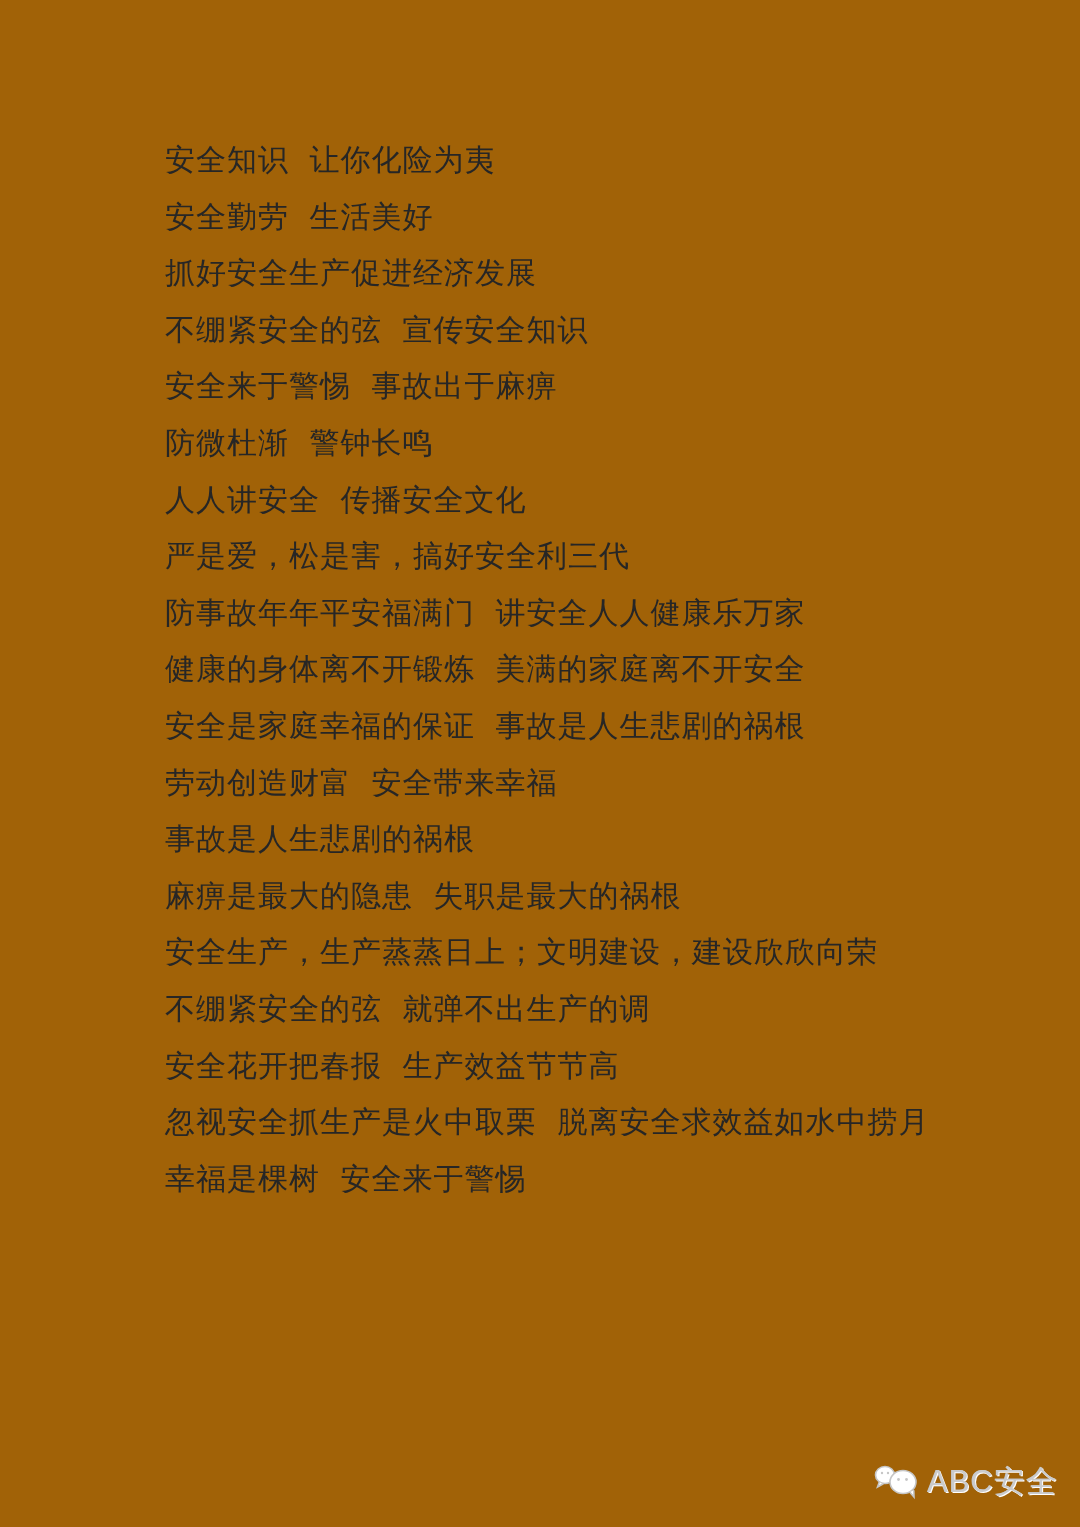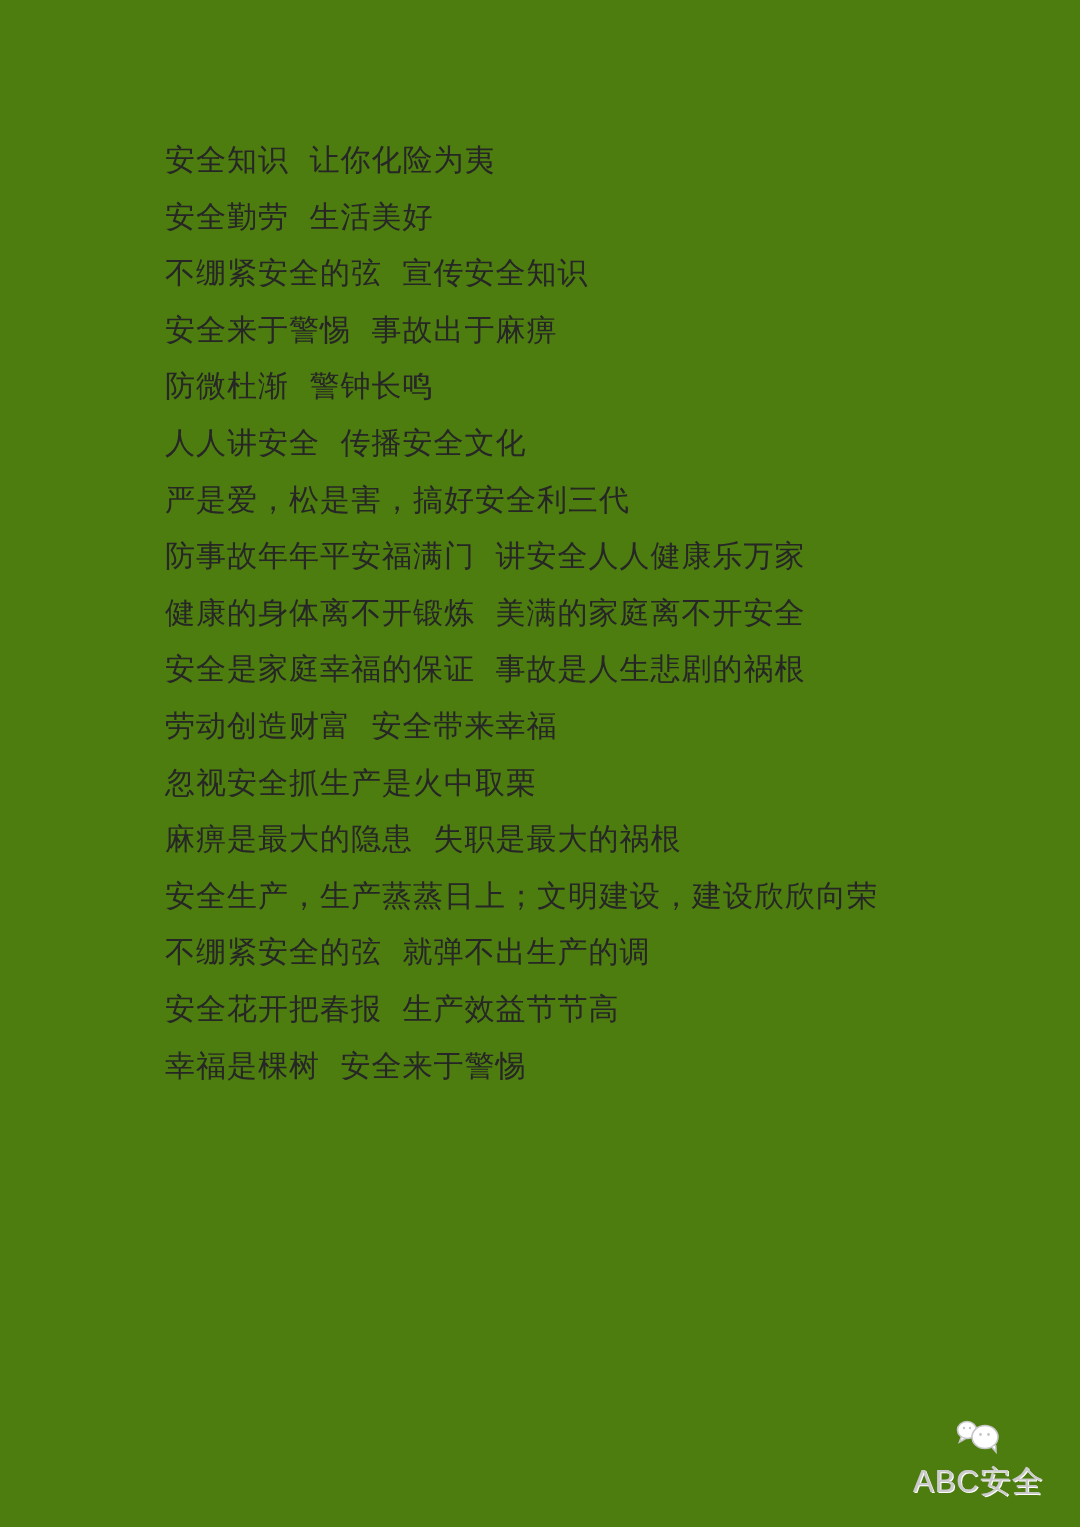--- a/index.html
+++ b/index.html
@@ -8,48 +8,47 @@
     width: 1080px;
     height: 1527px;
     position: relative;
     background: #ffffff;
     font-family: "Liberation Serif", "DejaVu Serif", serif;
     overflow: hidden;
   }
   .page {
     position: absolute;
     inset: 0;
-    background: #4d7c0f;
+    background: #a16207;
   }
   .slogan-list {
     position: absolute;
     left: 165px;
     top: 132px;
     right: 20px;
   }
   .slogan-list p {
     margin: 0;
     height: 56.6px;
     line-height: 56.6px;
     font-size: 30px;
     color: #262626;
     letter-spacing: 1px;
     word-spacing: 12px;
     white-space: nowrap;
     font-weight: 400;
   }
   .watermark {
     position: absolute;
-    right: 36px;
+    right: 22px;
     bottom: 26px;
     display: flex;
     align-items: center;
     gap: 7px;
     user-select: none;
-    flex-direction: column;
   }
   .watermark .wm-icon {
     display: inline-flex;
     width: 46px;
     height: 38px;
   }
   .watermark .wm-label {
     font-size: 31px;
     line-height: 38px;
     color: #cbcbcb;
@@ -59,34 +58,36 @@
   }
 </style>
 </head>
 <body>
 
 <div class="page">
 
   <div class="slogan-list">
     <p>安全知识 让你化险为夷</p>
     <p>安全勤劳 生活美好</p>
+    <p>抓好安全生产促进经济发展</p>
     <p>不绷紧安全的弦 宣传安全知识</p>
     <p>安全来于警惕 事故出于麻痹</p>
     <p>防微杜渐 警钟长鸣</p>
     <p>人人讲安全 传播安全文化</p>
     <p>严是爱，松是害，搞好安全利三代</p>
     <p>防事故年年平安福满门 讲安全人人健康乐万家</p>
     <p>健康的身体离不开锻炼 美满的家庭离不开安全</p>
     <p>安全是家庭幸福的保证 事故是人生悲剧的祸根</p>
     <p>劳动创造财富 安全带来幸福</p>
-    <p>忽视安全抓生产是火中取栗</p>
+    <p>事故是人生悲剧的祸根</p>
     <p>麻痹是最大的隐患 失职是最大的祸根</p>
     <p>安全生产，生产蒸蒸日上；文明建设，建设欣欣向荣</p>
     <p>不绷紧安全的弦 就弹不出生产的调</p>
     <p>安全花开把春报 生产效益节节高</p>
+    <p>忽视安全抓生产是火中取栗 脱离安全求效益如水中捞月</p>
     <p>幸福是棵树 安全来于警惕</p>
   </div>
 
   <div class="watermark">
     <span class="wm-icon">
       <svg viewBox="0 0 46 38" width="46" height="38" xmlns="http://www.w3.org/2000/svg">
 
         <g stroke="#c6c6c6" stroke-width="1.6" fill="#ffffff">
           <ellipse cx="11" cy="12" rx="9.5" ry="8.5"></ellipse>
           <path d="M5 19 L3.5 24 L9 21 Z" stroke="none" fill="#ffffff"></path>

